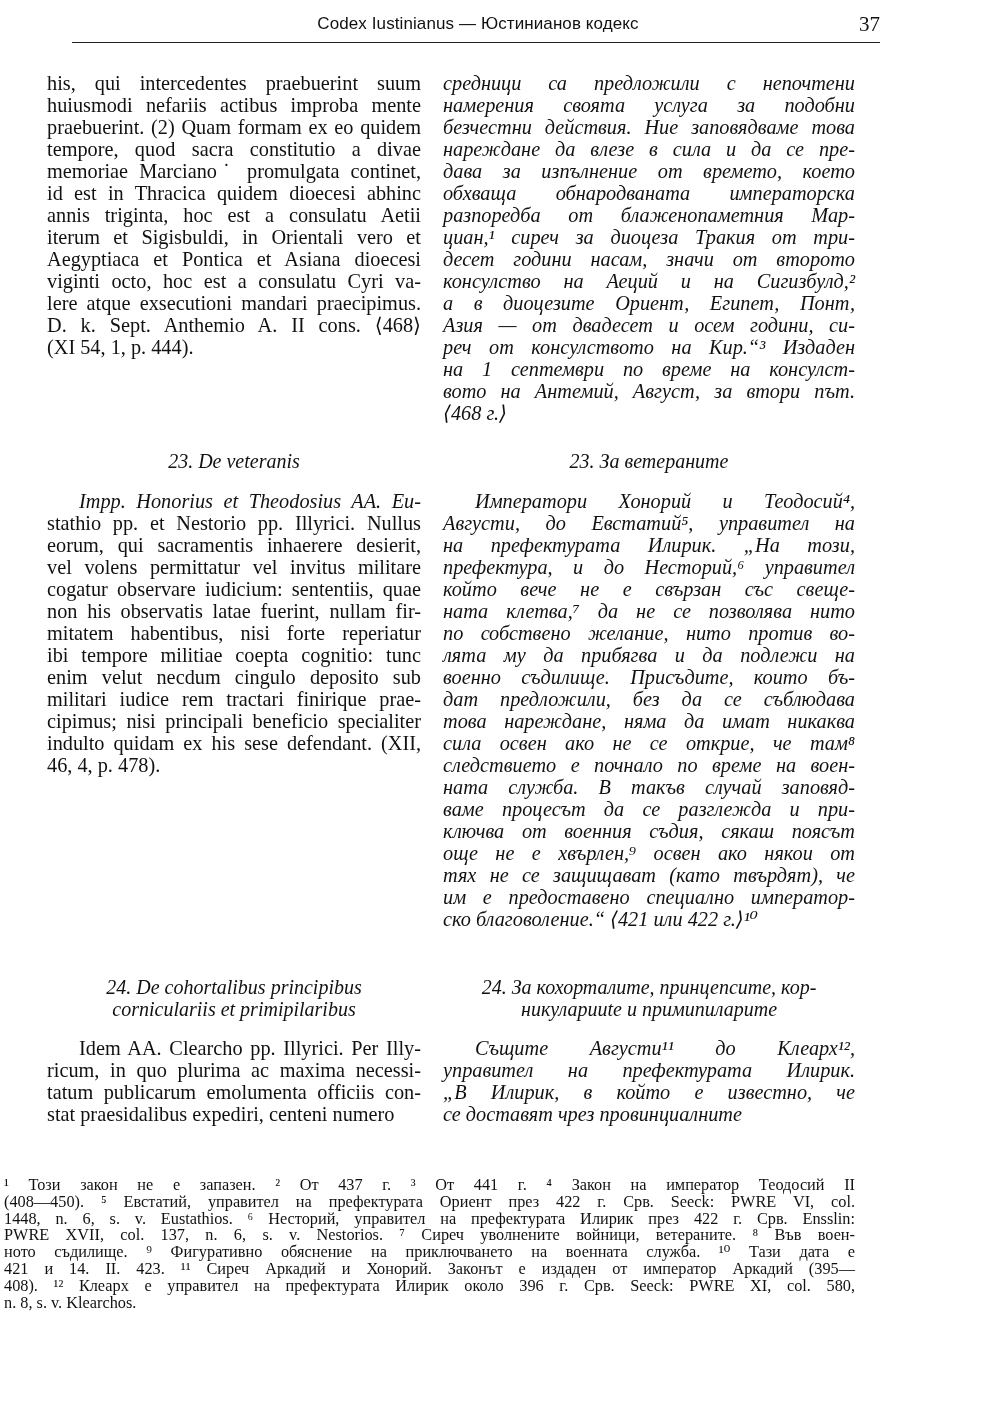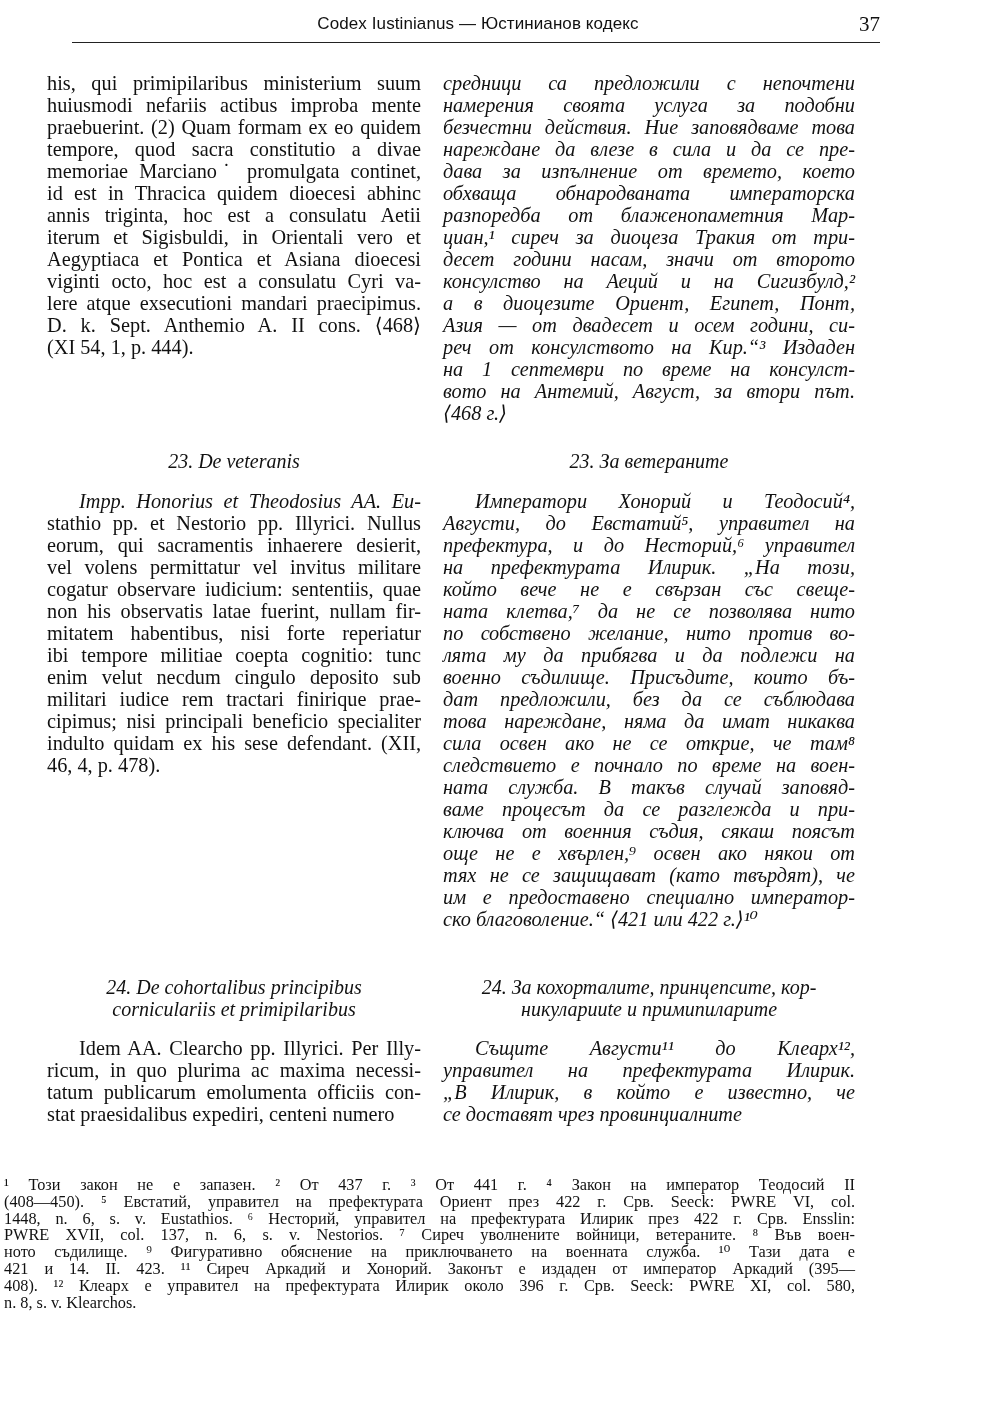--- a/index.html
+++ b/index.html
@@ -25,21 +25,21 @@
 </head>
 <body>
 
 <div class="header">
   <div class="title">Codex Iustinianus — Юстинианов кодекс</div>
   <div class="pageno">37</div>
   <div class="rule"></div>
 </div>
 
 <div class="col left" style="top:72px;">
-    <span class="line">his, qui primipilaribus ministerium suum</span>
+    <span class="line">his, qui intercedentes praebuerint suum</span>
     <span class="line">huiusmodi nefariis actibus improba mente</span>
     <span class="line">praebuerint. (2) Quam formam ex eo quidem</span>
     <span class="line">tempore, quod sacra constitutio a divae</span>
     <span class="line">memoriae Marciano˙ promulgata continet,</span>
     <span class="line">id est in Thracica quidem dioecesi abhinc</span>
     <span class="line">annis triginta, hoc est a consulatu Aetii</span>
     <span class="line">iterum et Sigisbuldi, in Orientali vero et</span>
     <span class="line">Aegyptiaca et Pontica et Asiana dioecesi</span>
     <span class="line">viginti octo, hoc est a consulatu Cyri va-</span>
     <span class="line">lere atque exsecutioni mandari praecipimus.</span>
@@ -78,22 +78,22 @@
     <span class="line">ibi tempore militiae coepta cognitio: tunc</span>
     <span class="line">enim velut necdum cingulo deposito sub</span>
     <span class="line">militari iudice rem tractari finirique prae-</span>
     <span class="line">cipimus; nisi principali beneficio specialiter</span>
     <span class="line">indulto quidam ex his sese defendant. (XII,</span>
     <span class="line last">46, 4, p. 478).</span>
   </div>
 <div class="col right" style="top:490px;">
     <span class="line" style="padding-left: 32px;">Императори Хонорий и Теодосий⁴,</span>
     <span class="line">Августи, до Евстатий⁵, управител на</span>
+    <span class="line">на префектурата Илирик. „На този,</span>
     <span class="line">префектура, и до Несторий,⁶ управител</span>
-    <span class="line">на префектурата Илирик. „На този,</span>
     <span class="line">който вече не е свързан със свеще-</span>
     <span class="line">ната клетва,⁷ да не се позволява нито</span>
     <span class="line">по собствено желание, нито против во-</span>
     <span class="line">лята му да прибягва и да подлежи на</span>
     <span class="line">военно съдилище. Присъдите, които бъ-</span>
     <span class="line">дат предложили, без да се съблюдава</span>
     <span class="line">това нареждане, няма да имат никаква</span>
     <span class="line">сила освен ако не се открие, че там⁸</span>
     <span class="line">следствието е почнало по време на воен-</span>
     <span class="line">ната служба. В такъв случай заповяд-</span>

